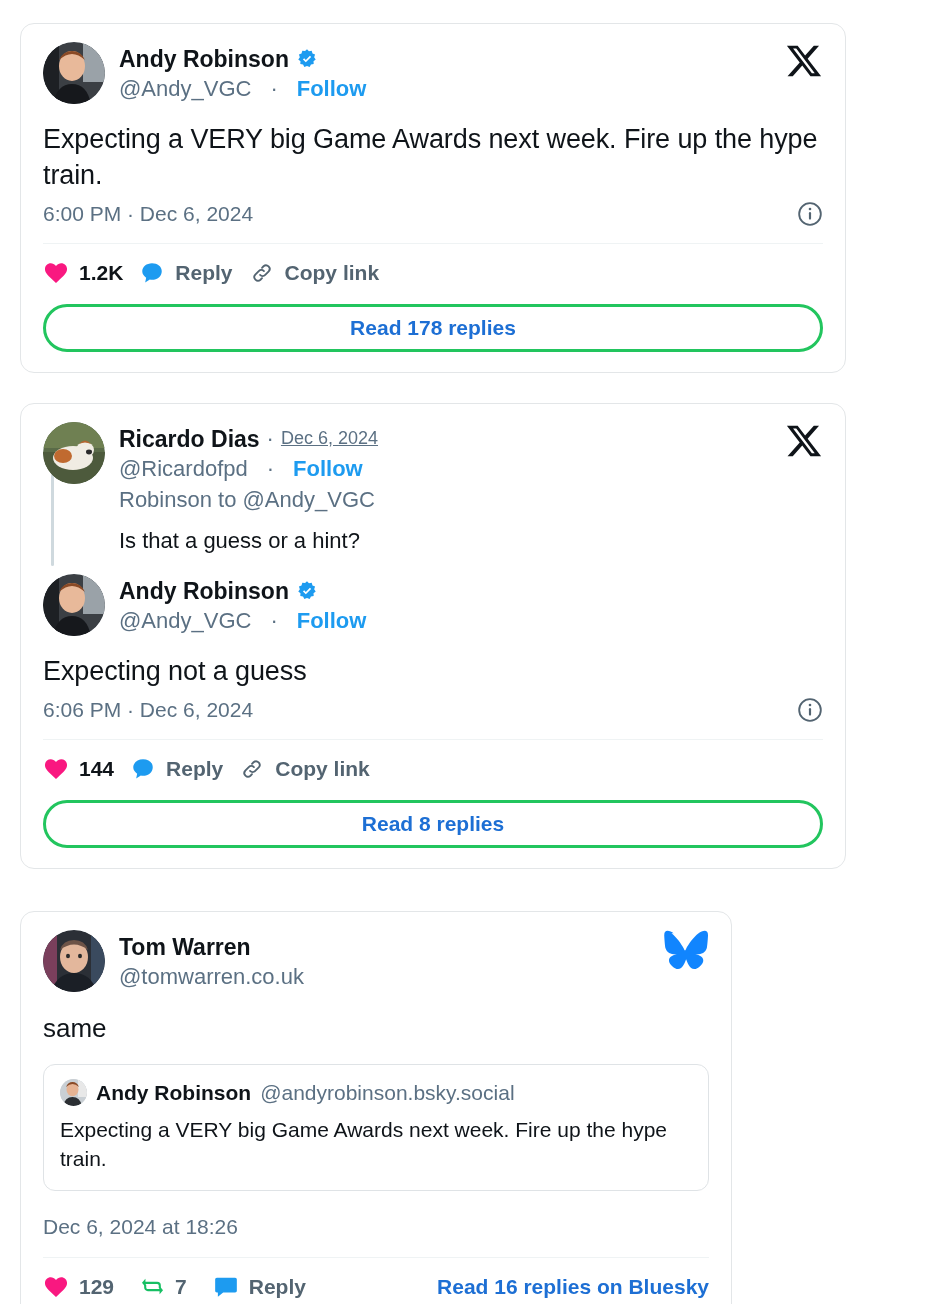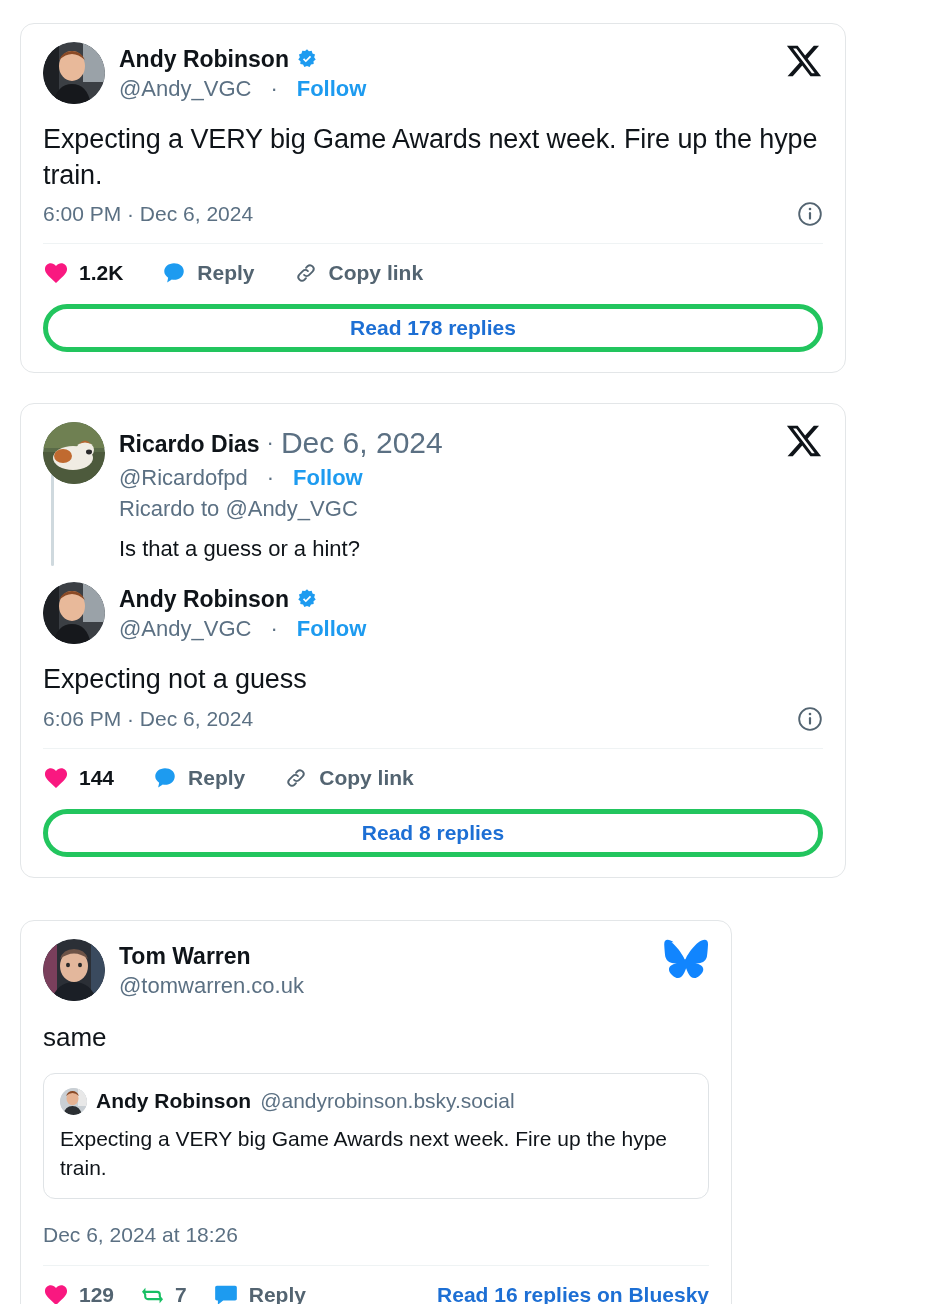--- a/index.html
+++ b/index.html
@@ -46,21 +46,21 @@
   .head-text { padding-top: 3px; min-width: 0; }
   .name-line {
     display: flex; align-items: center; gap: 7px;
     font-size: 23px; font-weight: bold; color: #0f1419;
     line-height: 1.22;
   }
   .name-line .dotsep {
     font-weight: normal; color: #5b7083; font-size: 22px;
   }
   .name-line .date-inline {
-    font-weight: normal; color: #5b7083; font-size: 30px;
+    font-weight: normal; color: #5b7083; font-size: 18px; text-decoration: underline;
   }
   .handle-line {
     display: flex; align-items: center; gap: 19px;
     font-size: 22px; color: #5b7083; line-height: 1.35; margin-top: 1px;
   }
   .handle-line .sep { color: #5b7083; }
   .follow { color: #1d9bf0; font-weight: bold; cursor: pointer; }
   .replying {
     font-size: 22px; color: #5b7083; line-height: 1.4; margin-top: 1px;
   }
@@ -100,34 +100,34 @@
     display: flex; align-items: center; justify-content: space-between;
     margin-top: 8px;
   }
   .timestamp { font-size: 21px; color: #5b7083; }
   .info-icon { width: 26px; height: 26px; cursor: pointer; }
 
   .divider { height: 1px; background: #eff3f4; margin: 16px 0 0 0; }
 
   
   .actions {
-    display: flex; align-items: center; gap: 38px;
+    display: flex; align-items: center; gap: 16px;
     margin-top: 16px;
   }
   .action { display: flex; align-items: center; gap: 10px; cursor: pointer; }
   .action .lbl { font-size: 21px; font-weight: bold; color: #536471; }
   .action .cnt { font-size: 21px; font-weight: bold; color: #0f1419; }
   .ic { width: 26px; height: 26px; display: block; }
   .ic-sm { width: 25px; height: 25px; display: block; }
 
   .read-btn {
     display: flex; align-items: center; justify-content: center;
     height: 48px;
     margin-top: 18px;
-    border: 5px solid #22c55e;
+    border: 3px solid #22c55e;
     border-radius: 999px;
     color: #1d6fd4;
     font-size: 21px; font-weight: bold;
     cursor: pointer;
     background: #fff;
   }
 
   
   .bsky-text {
     font-size: 26px; color: #0f1419; line-height: 1.3;
@@ -274,21 +274,21 @@
         <div class="name-line">
           <span>Ricardo Dias</span>
           <span class="dotsep">·</span>
           <span class="date-inline">Dec 6, 2024</span>
         </div>
         <div class="handle-line">
           <span>@Ricardofpd</span>
           <span class="sep">·</span>
           <span class="follow">Follow</span>
         </div>
-        <div class="replying">Ricardo to @Andy_VGC</div>
+        <div class="replying">Robinson to @Andy_VGC</div>
       </div>
       <svg class="brand brand-x" viewBox="0 0 24 24">
         <path fill="#0f1419" d="M18.2 2.3h3.3l-7.2 8.2 8.5 11.2h-6.7l-5.2-6.8-6 6.8H1.6l7.7-8.8L1.2 2.3H8l4.7 6.2zM17 19.8h1.8L7.1 4.1H5.1z"></path>
       </svg>
     </div>
 
     <div class="reply-body">Is that a guess or a hint?</div>
 
     <div class="post-head" style="margin-top:17px;">
       <div class="avatar">

